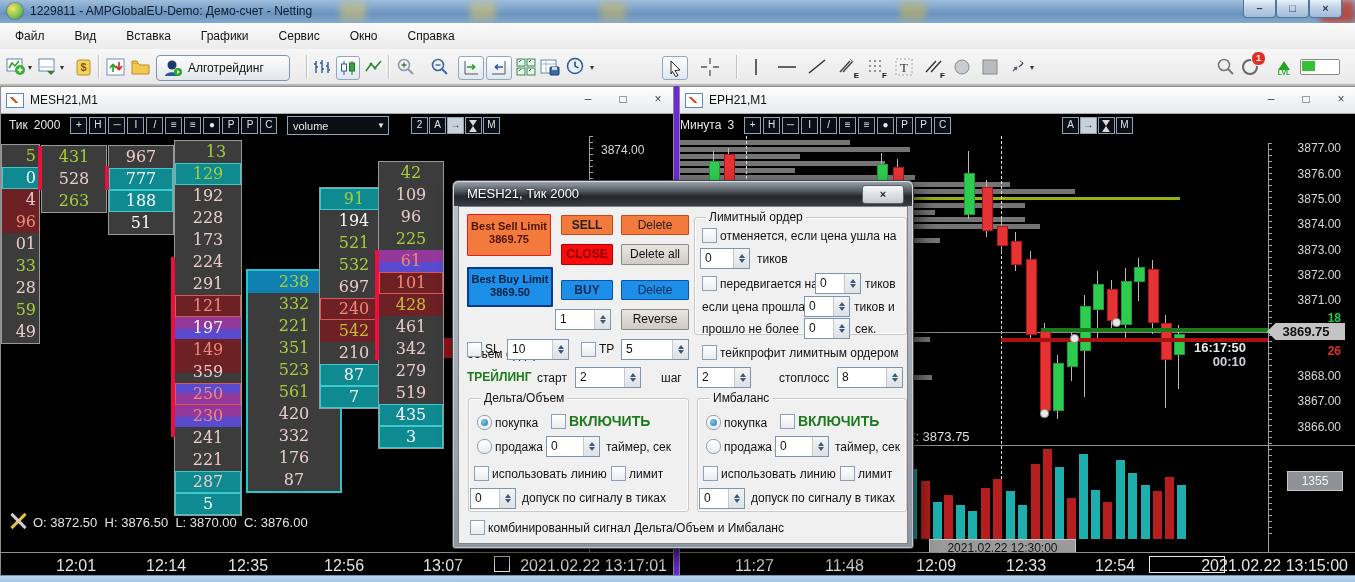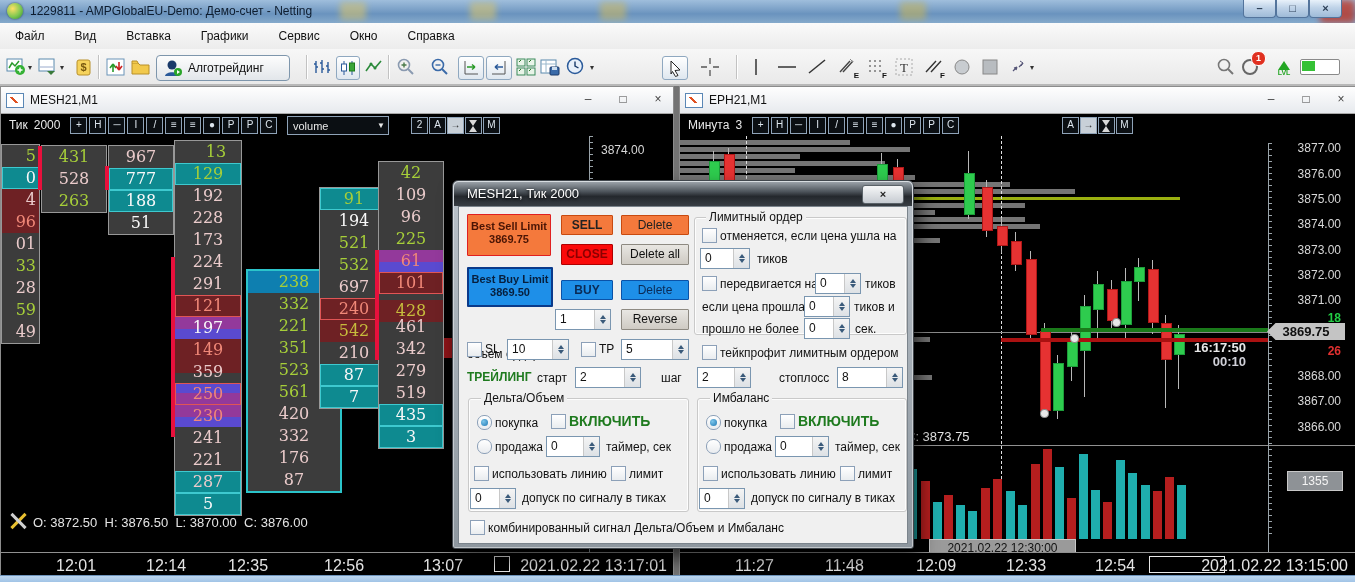--- a/index.html
+++ b/index.html
@@ -1,17 +1,17 @@
 <!DOCTYPE html>
 <html><head>
 <meta charset="utf-8">
 <style>
   html,body{margin:0;padding:0;background:#444;}
   #screen{position:relative;width:1355px;height:582px;overflow:hidden;
-    font-family:"Liberation Sans",sans-serif;background:#737373;}
+    font-family:"Liberation Sans",sans-serif;background:#6d28d9;}
   .abs{position:absolute;}
   
   #titlebar{left:0;top:0;width:1355px;height:23px;
     background:linear-gradient(180deg,#9FBEDC 0%,#7DA2C8 40%,#6A93BE 60%,#85AACB 100%);
     border-bottom:1px solid #4A6E96;}
   .blur-blob{filter:blur(3px);opacity:.55;border-radius:3px;}
   #titlebar .ttext{left:30px;top:4px;font-size:12px;color:#0d1c2e;}
   .appicon{left:7px;top:3px;width:16px;height:16px;border-radius:8px;
     background:radial-gradient(circle at 35% 35%,#ffe066,#7ec850 55%,#2e8b2e);box-shadow:0 0 2px #234;}
   .winbtn{top:0px;width:31px;height:17px;border:1px solid #53749c;border-top:none;
@@ -486,21 +486,21 @@
           <div class="ccell t-w bg-tl" style="top: 176px;">87</div>
           <div class="ccell t-w bg-tl" style="top: 198px;">7</div>
         </div>
         <div class="ccol" style="left: 377px; top: 25px; width: 64px; height: 286px;">
           <div class="ccell t-g" style="top: 0px;">42</div>
           <div class="ccell t-p" style="top: 22px;">109</div>
           <div class="ccell t-p" style="top: 44px;">96</div>
           <div class="ccell t-g" style="top: 66px;">225</div>
           <div class="ccell t-s bg-pb" style="top: 88px;">61</div>
           <div class="ccell t-s bg-dbr" style="top: 110px;">101</div>
-          <div class="ccell t-y bg-db" style="top: 132px; margin-top: 6px;">428</div>
+          <div class="ccell t-y bg-db" style="top: 132px;">428</div>
           <div class="ccell t-p" style="top: 154px;">461</div>
           <div class="ccell t-p" style="top: 176px;">342</div>
           <div class="ccell t-p" style="top: 198px;">279</div>
           <div class="ccell t-p" style="top: 220px;">519</div>
           <div class="ccell t-w bg-tl" style="top: 242px;">435</div>
           <div class="ccell t-w bg-tl" style="top: 264px;">3</div>
           <div class="cstrip" style="top: 88px; height: 110px;"></div>
         </div>
       </div>
     <div class="timeaxis" id="ltime">
@@ -518,21 +518,21 @@
     <div class="cw-title">
       <div class="cticon">
           <i></i>
         </div>
       <span>EPH21,M1</span>
       <div class="cw-btn" style="left:578px;"><span>–</span></div>
       <div class="cw-btn" style="left:613px;"><span>□</span></div>
       <div class="cw-btn" style="left:648px;"><span>×</span></div>
     </div>
     <div class="cw-toolbar">
-      <span style="margin:0 6px 0 8px;">Минута</span>
+      <span style="margin:0 6px 0 0;">Минута</span>
       <span style="margin-right:10px;">3</span>
       <span class="ctb-row" id="rtb-buttons" style="display:flex;">
           <span class="ctb-btn">+</span>
           <span class="ctb-btn">H</span>
           <span class="ctb-btn">─</span>
           <span class="ctb-btn">I</span>
           <span class="ctb-btn">/</span>
           <span class="ctb-btn">≡</span>
           <span class="ctb-btn">≡</span>
           <span class="ctb-btn">●</span>

